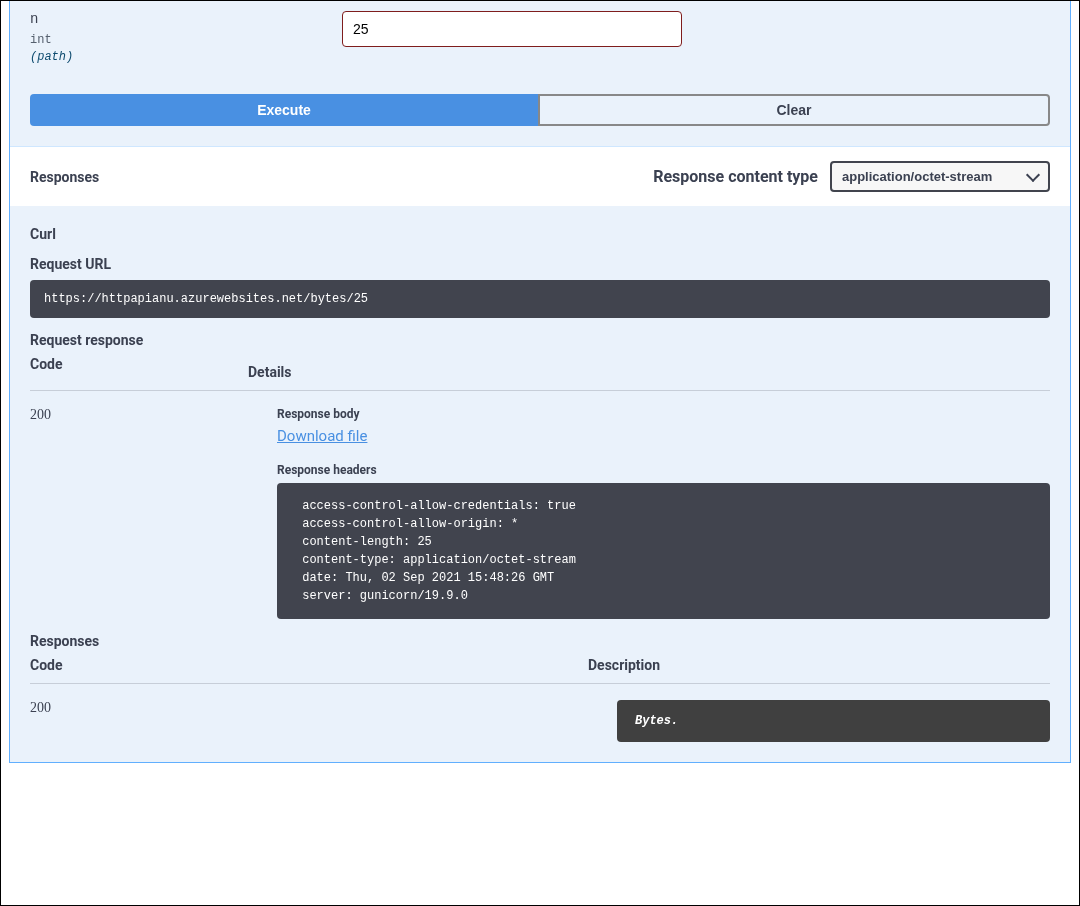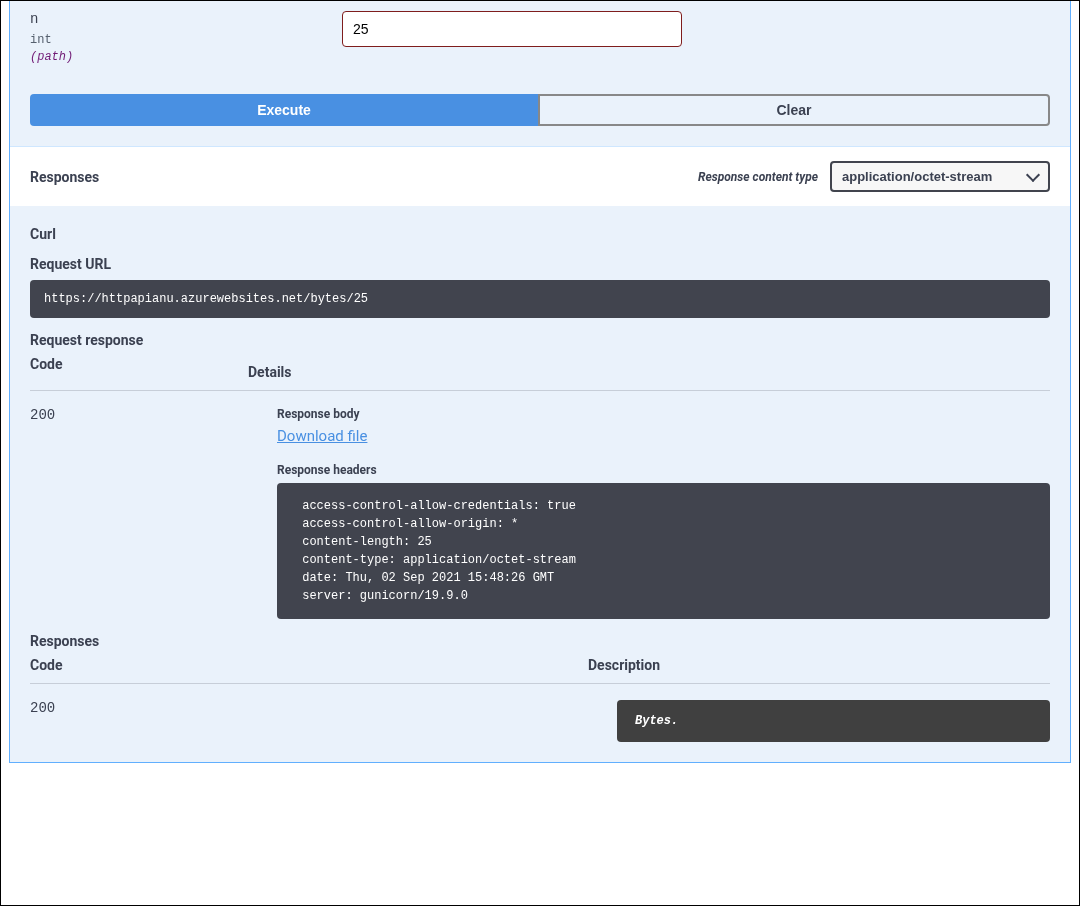--- a/index.html
+++ b/index.html
@@ -44,21 +44,21 @@
     color: #3b4151;
   }
   .param-type {
     font-size: 12px;
     color: #55606e;
     margin-top: 6px;
     font-family: "Courier New", monospace;
   }
   .param-in {
     font-size: 12px;
-    color: #701a75;
+    color: #0c4a6e;
     font-style: italic;
     margin-top: 3px;
     font-family: "Courier New", monospace;
   }
   .param-input {
     width: 340px;
     height: 36px;
     border: 1px solid #7f1d1d;
     border-radius: 4px;
     padding: 6px 10px;
@@ -108,24 +108,23 @@
     font-size: 14px;
     font-weight: 700;
     color: #3b4151;
   }
   .content-type-group {
     display: flex;
     align-items: center;
     gap: 12px;
   }
   .content-type-label {
-    font-size: 12px;
-    font-weight: 700;
-    color: #3b4151;
-    font-style: italic;
+    font-size: 16px;
+    font-weight: 700;
+    color: #3b4151;
   }
   .content-type-select {
     border: 2px solid #41444e;
     border-radius: 4px;
     padding: 6px 30px 6px 10px;
     font-size: 13px;
     font-weight: 700;
     background: #f7f7f7;
     color: #3b4151;
     position: relative;
@@ -193,21 +192,21 @@
   .col-details { flex: 1; margin-top: 8px; }
   .col-desc { flex: 1; }
   .trow {
     display: flex;
     align-items: flex-start;
   }
   .td-code {
     width: 218px;
     font-size: 14px;
     color: #3b4151;
-    font-family: Liberation Mono, monospace;
+    font-family: Liberation Serif, serif;
   }
   .td-details {
     flex: 1;
     padding-left: 29px;
   }
   .sub-h {
     font-size: 12px;
     font-weight: 700;
     color: #3b4151;
     margin: 0 0 6px 0;

